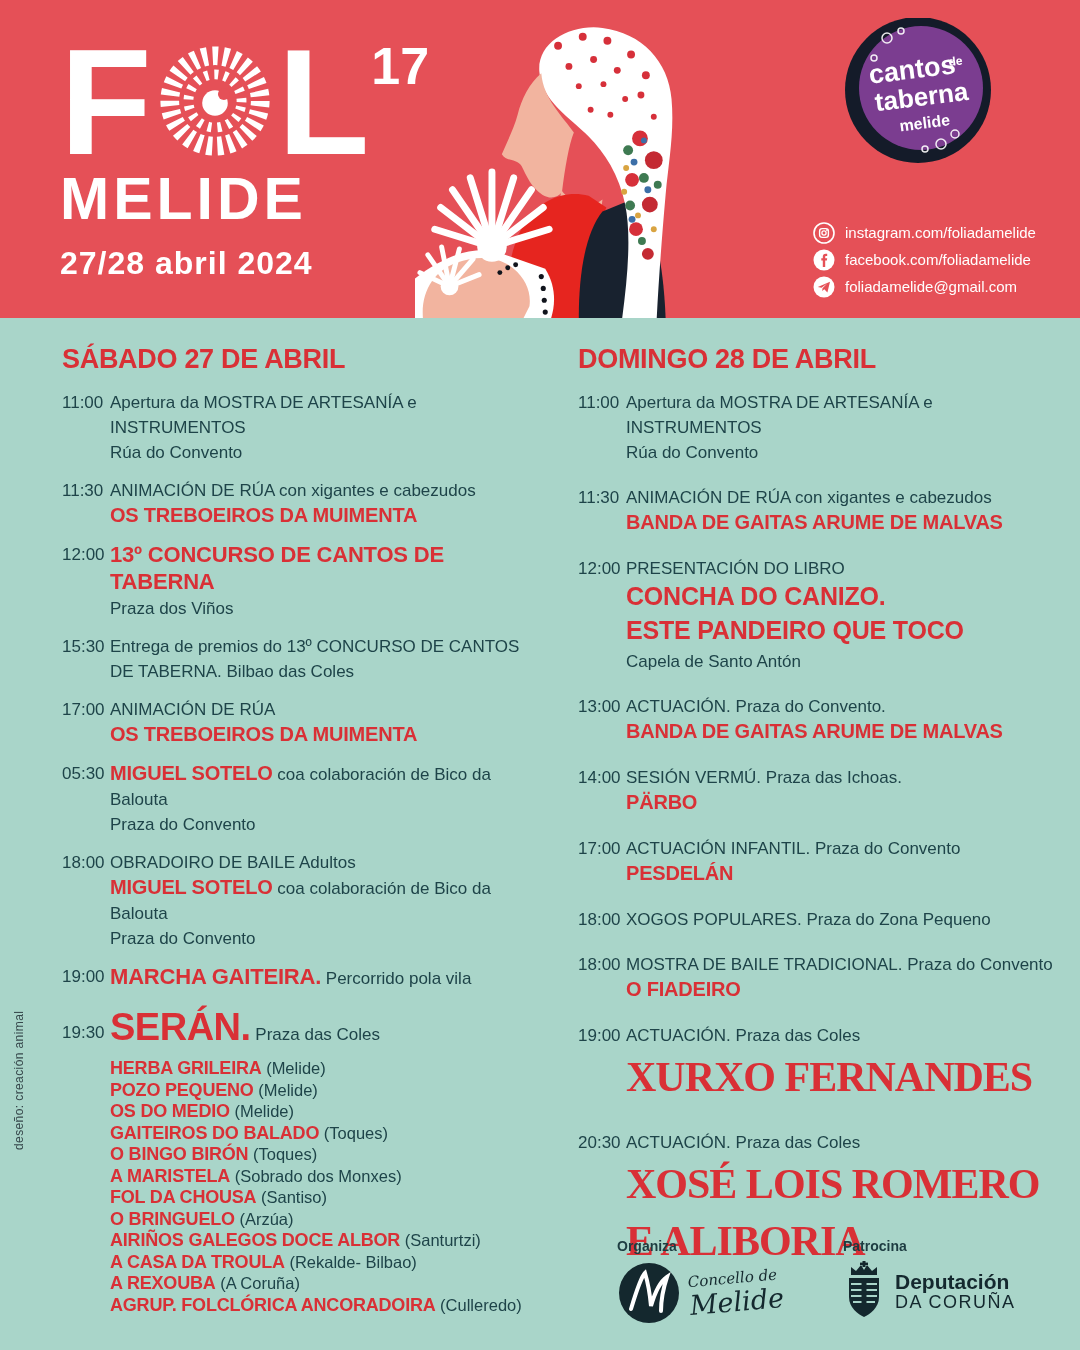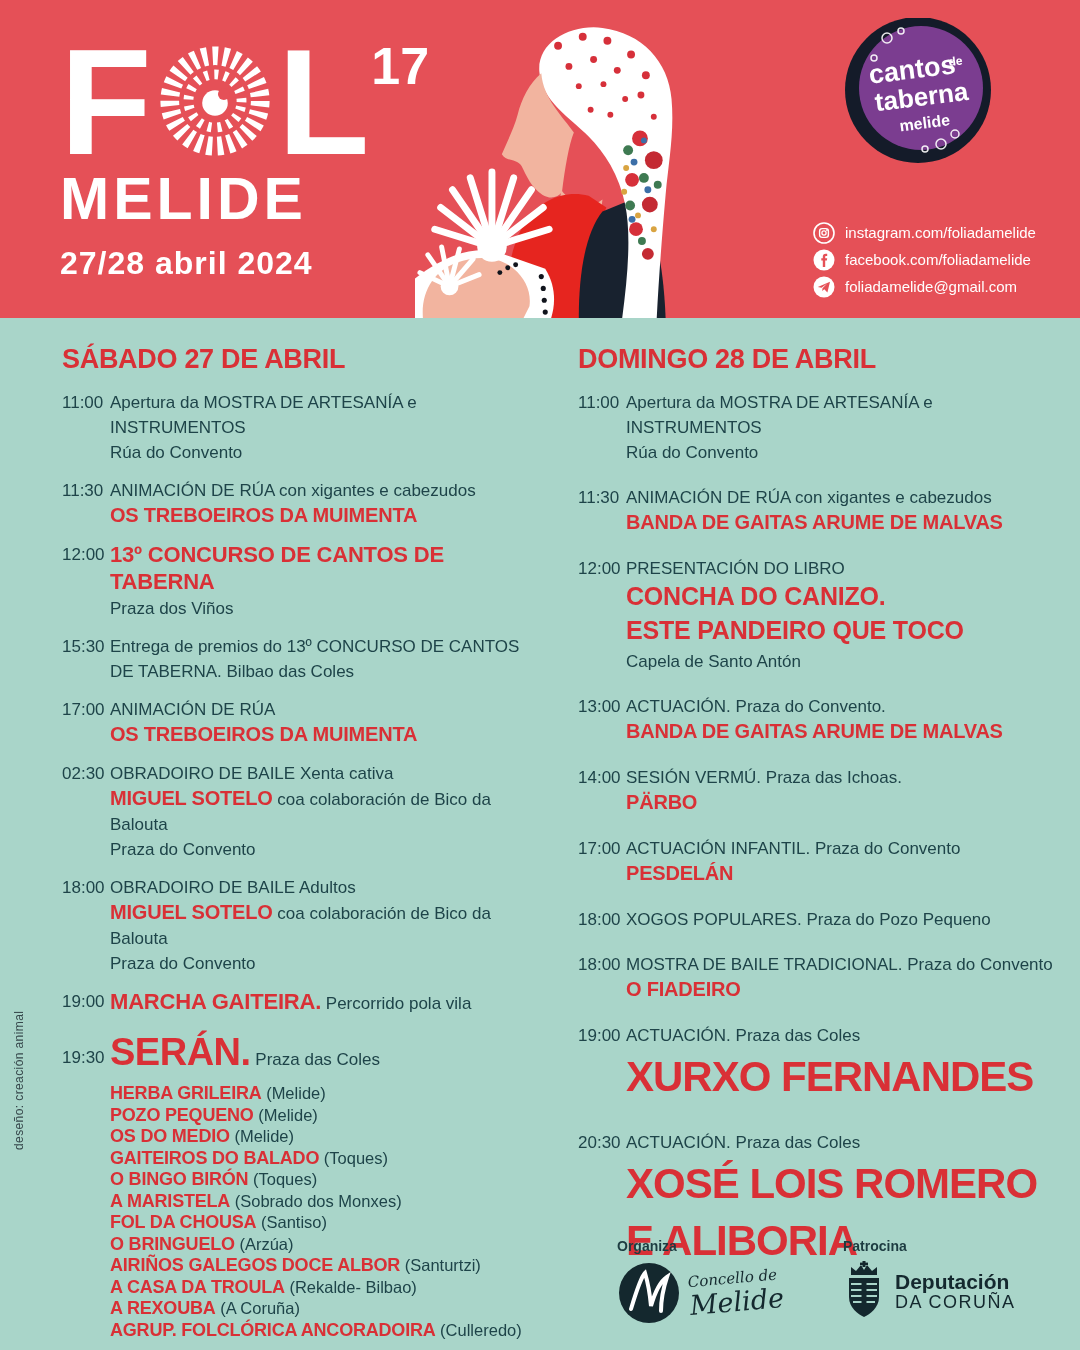--- a/index.html
+++ b/index.html
@@ -27,21 +27,21 @@
   .day1 .event{margin-bottom:20px;}
   .event.pad-time .time{padding-top:16px;}
   .time{width:48px;flex:none;font-size:17px;line-height:25px;color:var(--dark-text,#1E4449);}
   .lines{flex:1;min-width:0;}
   .line{font-size:17px;line-height:25px;color:var(--dark-text,#1E4449);}
   .seg-r{color:var(--red-text,#D93036);font-weight:bold;font-size:20px;letter-spacing:-0.2px;}
   .line.lg .seg-r{font-size:22px;}
   .line.md{line-height:31px;}  .line.md .seg-r{font-size:25px;}
   .line.xl{line-height:46px;}  .line.xl .seg-r{font-size:38px;letter-spacing:-0.5px;}
   .line.xxl{line-height:48px;margin-top:5px;}
-  .line.xxl .seg-r{font-size:42px;letter-spacing:-1px;}
+  .line.xxl .seg-r{font-size:42px;letter-spacing:-1px;font-family:Liberation Serif, serif;}
   .line.xxl + .line.xxl{margin-top:0;}
   .line.list{line-height:20.5px;}
   .line.list .seg-r{font-size:18px;}
   .line.list .seg-d{font-size:16.5px;}
   
   .credit{position:absolute;left:12px;top:980px;height:170px;writing-mode:vertical-rl;
     transform:rotate(180deg);font-size:12px;color:#36474b;letter-spacing:0.4px;}
   .f-block{position:absolute;top:1238px;color:#14282E;}
   .organiza{left:617px;} .patrocina{left:843px;}
   .f-label{font-size:14px;font-weight:bold;color:#1d3c41;}
@@ -253,23 +253,22 @@
           </div>
         </div>
         <div class="event">
           <div class="time">17:00</div>
           <div class="lines">
             <div class="line"><span class="seg-d">ANIMACIÓN DE RÚA</span></div>
             <div class="line"><span class="seg-r">OS TREBOEIROS DA MUIMENTA</span></div>
           </div>
         </div>
         <div class="event">
-          <div class="time">02:30</div>
-          <div class="lines">
-            <div class="line"><span class="seg-d">OBRADOIRO DE BAILE Xenta cativa</span></div>
+          <div class="time">05:30</div>
+          <div class="lines">
             <div class="line"><span class="seg-r">MIGUEL SOTELO</span><span class="seg-d"> coa colaboración de Bico da Balouta</span></div>
             <div class="line"><span class="seg-d">Praza do Convento</span></div>
           </div>
         </div>
         <div class="event">
           <div class="time">18:00</div>
           <div class="lines">
             <div class="line"><span class="seg-d">OBRADOIRO DE BAILE Adultos</span></div>
             <div class="line"><span class="seg-r">MIGUEL SOTELO</span><span class="seg-d"> coa colaboración de Bico da Balouta</span></div>
             <div class="line"><span class="seg-d">Praza do Convento</span></div>
@@ -342,21 +341,21 @@
         <div class="event">
           <div class="time">17:00</div>
           <div class="lines">
             <div class="line"><span class="seg-d">ACTUACIÓN INFANTIL. Praza do Convento</span></div>
             <div class="line"><span class="seg-r">PESDELÁN</span></div>
           </div>
         </div>
         <div class="event">
           <div class="time">18:00</div>
           <div class="lines">
-            <div class="line"><span class="seg-d">XOGOS POPULARES. Praza do Pozo Pequeno</span></div>
+            <div class="line"><span class="seg-d">XOGOS POPULARES. Praza do Zona Pequeno</span></div>
           </div>
         </div>
         <div class="event">
           <div class="time">18:00</div>
           <div class="lines">
             <div class="line"><span class="seg-d">MOSTRA DE BAILE TRADICIONAL. Praza do Convento</span></div>
             <div class="line"><span class="seg-r">O FIADEIRO</span></div>
           </div>
         </div>
         <div class="event">

